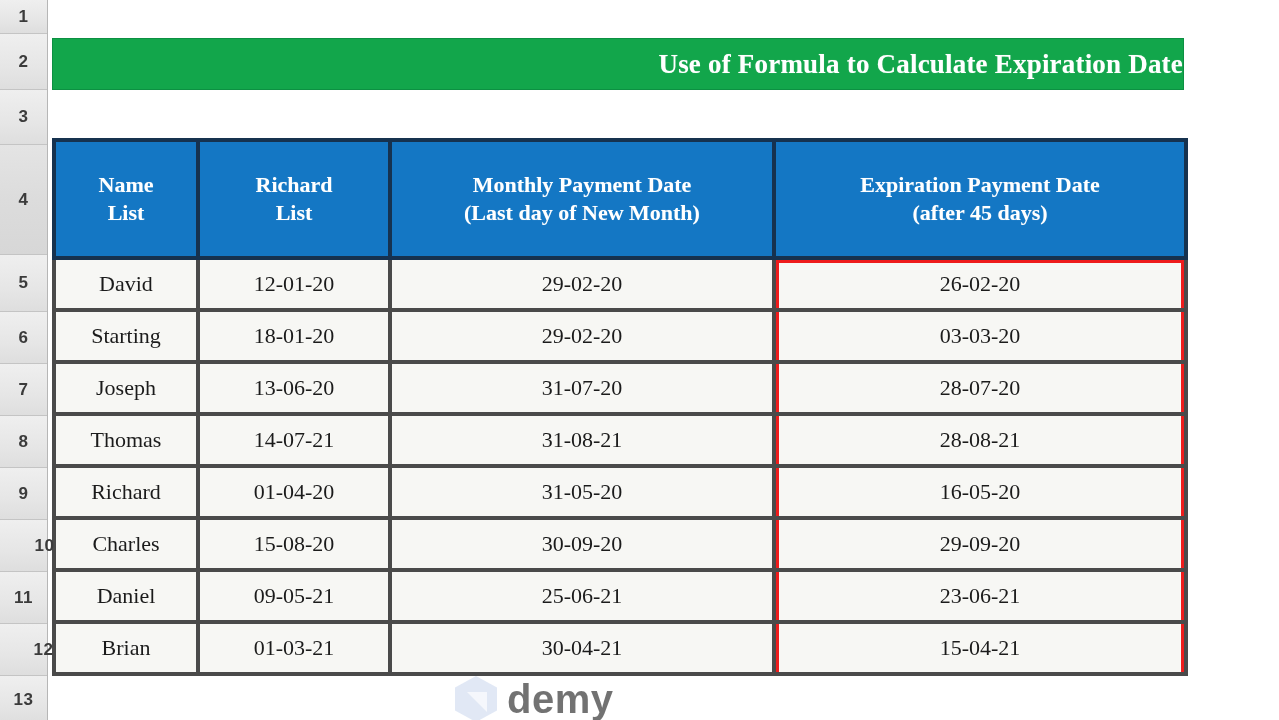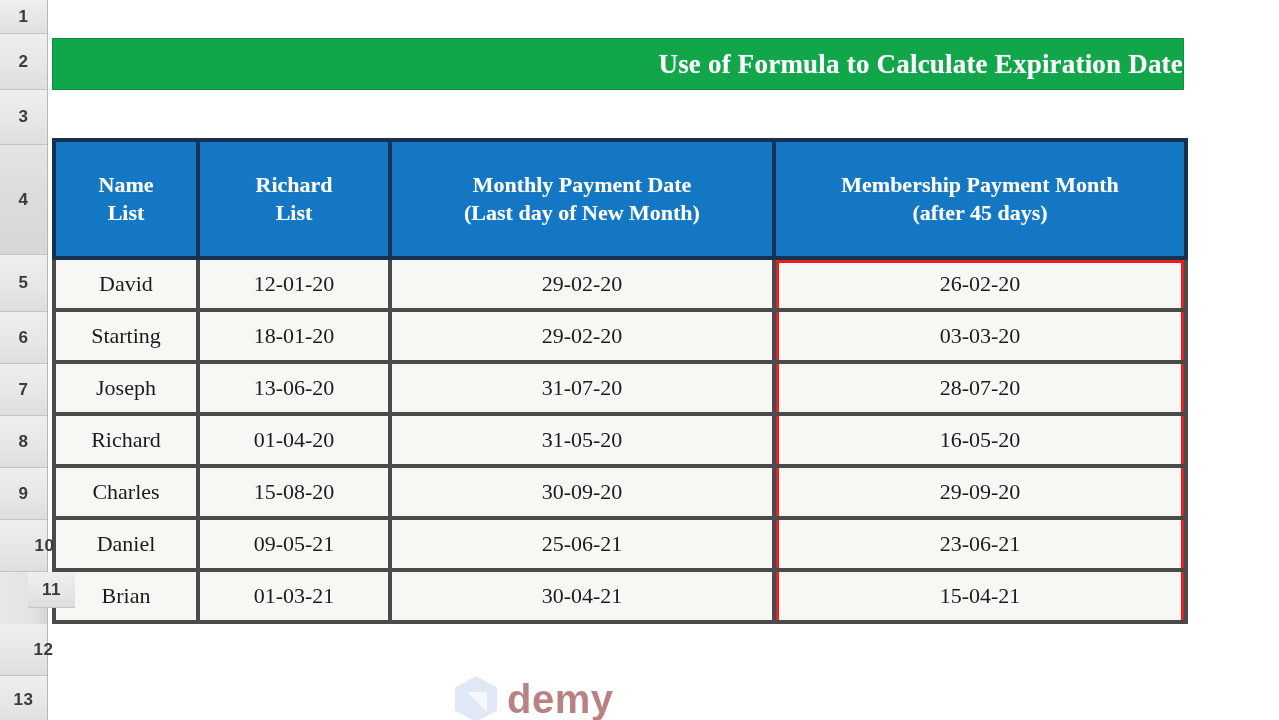--- a/index.html
+++ b/index.html
@@ -161,21 +161,21 @@
     position: absolute;
     left: 12px; top: 16px;
     width: 20px; height: 20px;
     background: #eef2fa;
     clip-path: polygon(0% 0%, 100% 0%, 100% 100%);
   }
   .watermark .wm-text {
     font-family: "Liberation Sans", "DejaVu Sans", sans-serif;
     font-size: 40px;
     font-weight: 700;
-    color: #7f1d1d;
+    color: #000000;
     letter-spacing: .5px;
   }
 </style>
 </head>
 <body>
 
 <div id="app">
 
   <div class="row-gutter">
       <div class="row-head" style="top: 0px; height: 34px;">
@@ -201,21 +201,21 @@
       </div>
       <div class="row-head" style="top: 416px; height: 52px;">
         <span>8</span>
       </div>
       <div class="row-head" style="top: 468px; height: 52px;">
         <span>9</span>
       </div>
       <div class="row-head" style="top: 520px; height: 52px; padding-left: 42px;">
         <span>10</span>
       </div>
-      <div class="row-head" style="top: 572px; height: 36px; margin-left: 28px;">
+      <div class="row-head" style="top: 572px; height: 52px;">
         <span>11</span>
       </div>
       <div class="row-head" style="top: 624px; height: 52px; padding-left: 40px;">
         <span>12</span>
       </div>
       <div class="row-head" style="top: 676px; height: 48px;">
         <span>13</span>
       </div>
     </div>
 
@@ -240,21 +240,21 @@
         </th>
         <th>
           <span class="hdr-l1">Richard</span>
           <span class="hdr-l2">List</span>
         </th>
         <th>
           <span class="hdr-l1">Monthly Payment Date</span>
           <span class="hdr-l2">(Last day of New Month)</span>
         </th>
         <th>
-          <span class="hdr-l1">Membership Payment Month</span>
+          <span class="hdr-l1">Expiration Payment Date</span>
           <span class="hdr-l2">(after 45 days)</span>
         </th>
       </tr>
     </thead>
     <tbody id="table-body">
         <tr>
           <td><span>David</span></td>
           <td><span>12-01-20</span></td>
           <td><span>29-02-20</span></td>
           <td class="highlight"><span>26-02-20</span></td>
@@ -265,20 +265,26 @@
           <td><span>29-02-20</span></td>
           <td class="highlight"><span>03-03-20</span></td>
         </tr>
         <tr>
           <td><span>Joseph</span></td>
           <td><span>13-06-20</span></td>
           <td><span>31-07-20</span></td>
           <td class="highlight"><span>28-07-20</span></td>
         </tr>
         <tr>
+          <td><span>Thomas</span></td>
+          <td><span>14-07-21</span></td>
+          <td><span>31-08-21</span></td>
+          <td class="highlight"><span>28-08-21</span></td>
+        </tr>
+        <tr>
           <td><span>Richard</span></td>
           <td><span>01-04-20</span></td>
           <td><span>31-05-20</span></td>
           <td class="highlight"><span>16-05-20</span></td>
         </tr>
         <tr>
           <td><span>Charles</span></td>
           <td><span>15-08-20</span></td>
           <td><span>30-09-20</span></td>
           <td class="highlight"><span>29-09-20</span></td>

